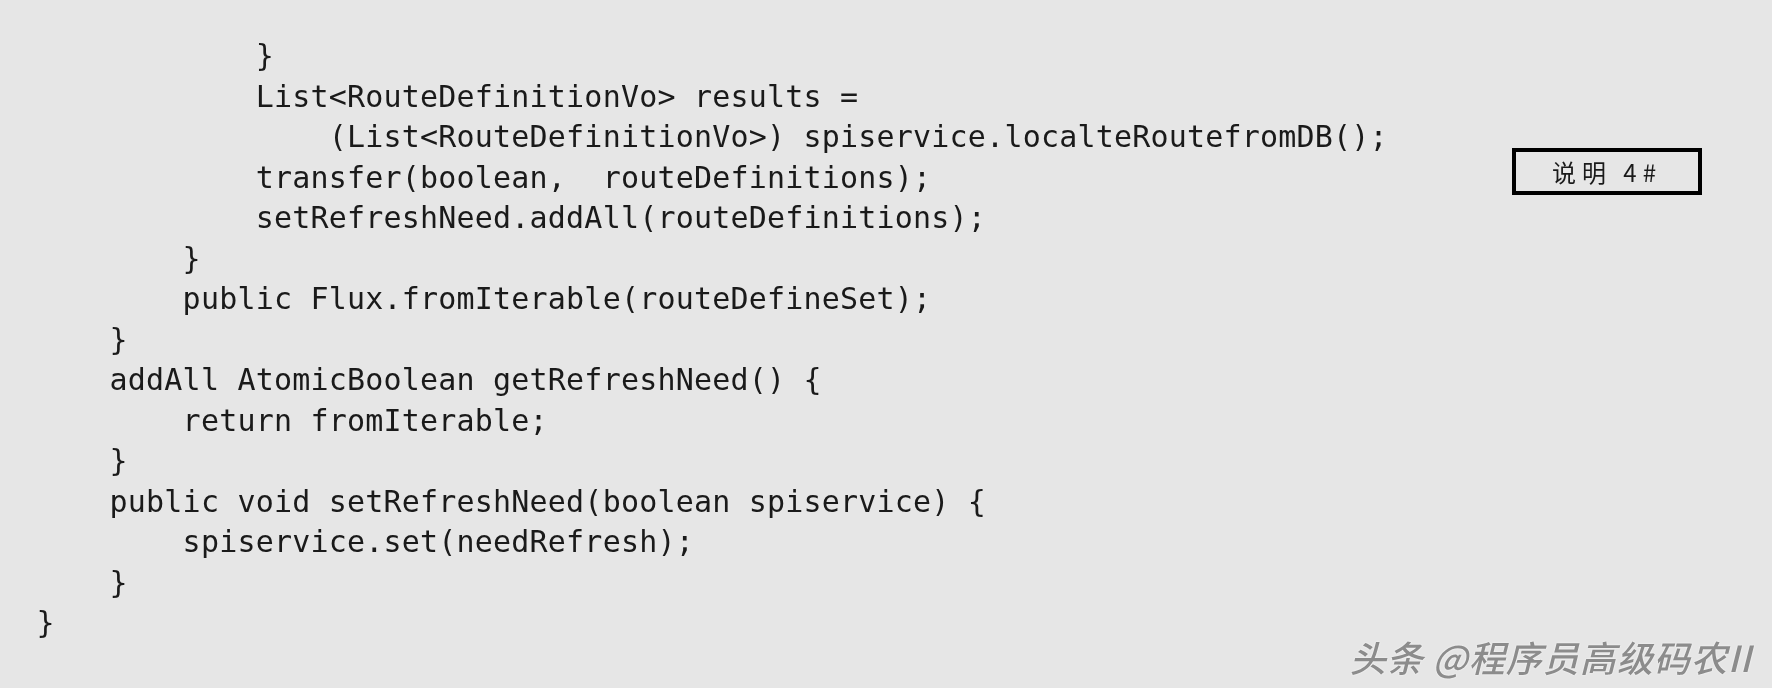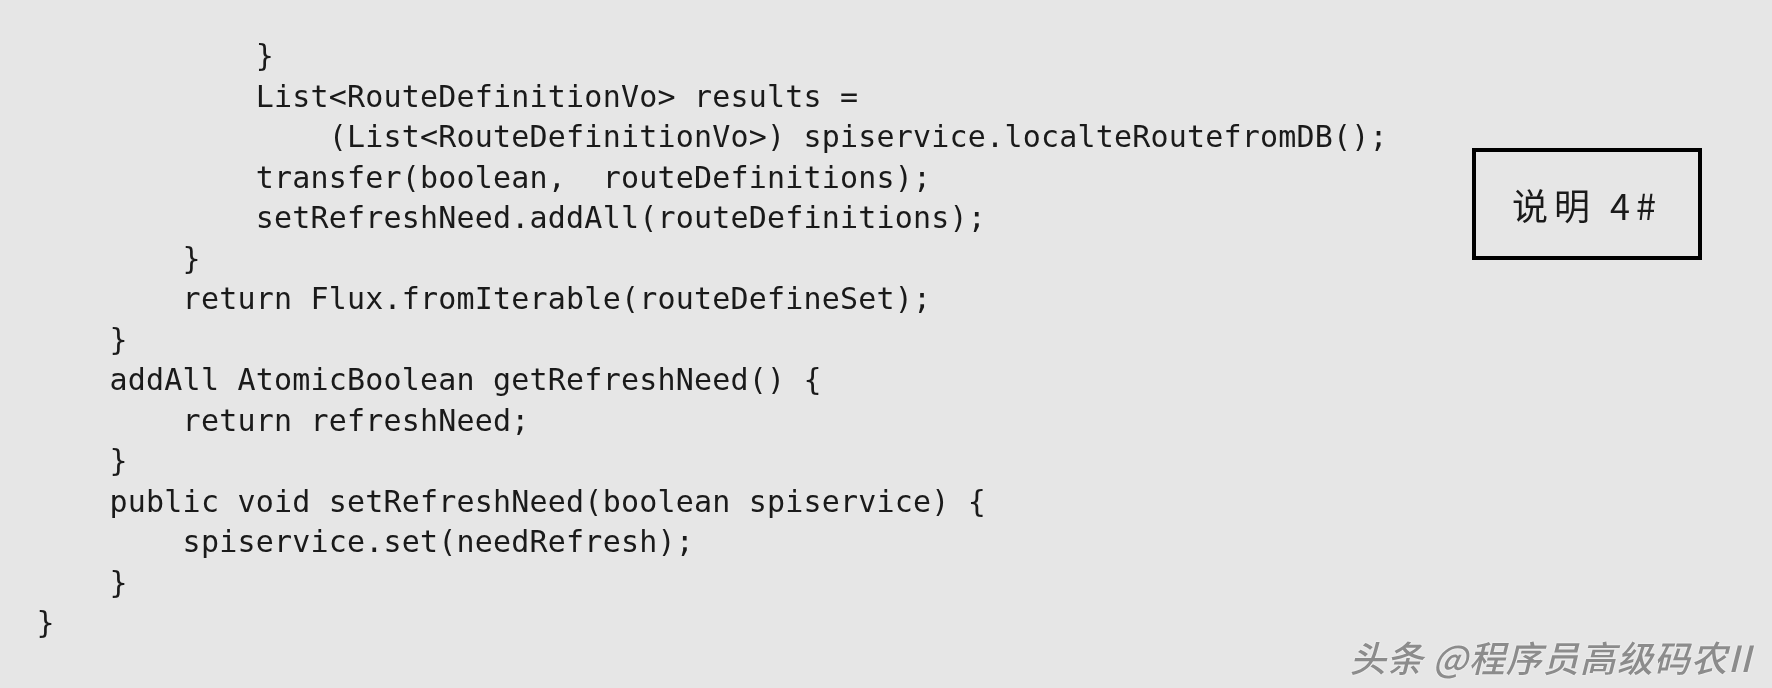--- a/index.html
+++ b/index.html
@@ -20,23 +20,23 @@
     left: 0;
     white-space: pre;
     line-height: 40.5px;
     letter-spacing: 0.2px;
   }
   .annotation-box {
     position: absolute;
     top: 148px;
     right: 70px;
     border: 4px solid #000;
-    padding: 26px 36px;
+    padding: 2px 36px;
     font-family: "Noto Sans CJK SC", "PingFang SC", "Microsoft YaHei", sans-serif;
-    font-size: 36px;
+    font-size: 24px;
     background: #e6e6e6;
     letter-spacing: 6px;
   }
   .watermark {
     position: absolute;
     right: 20px;
     bottom: 6px;
     font-family: "Noto Sans CJK SC", "PingFang SC", "Microsoft YaHei", sans-serif;
     font-size: 36px;
     font-style: italic;
@@ -49,24 +49,24 @@
 </style>
 </head>
 <body>
 
 <pre class="code-area"><span>              }</span>
 <span>              List&lt;RouteDefinitionVo&gt; results =</span>
 <span>                  (List&lt;RouteDefinitionVo&gt;) spiservice.localteRoutefromDB();</span>
 <span>              transfer(boolean,  routeDefinitions);</span>
 <span>              setRefreshNeed.addAll(routeDefinitions);</span>
 <span>          }</span>
-<span>          return Flux.fromIterable(routeDefineSet);</span>
+<span>          public Flux.fromIterable(routeDefineSet);</span>
 <span>      }</span>
 <span>      addAll AtomicBoolean getRefreshNeed() {</span>
-<span>          return refreshNeed;</span>
+<span>          return fromIterable;</span>
 <span>      }</span>
 <span>      public void setRefreshNeed(boolean spiservice) {</span>
 <span>          spiservice.set(needRefresh);</span>
 <span>      }</span>
 <span>  }</span></pre>
 
 <div class="annotation-box">
   <span>说明 4#</span>
 </div>
 

